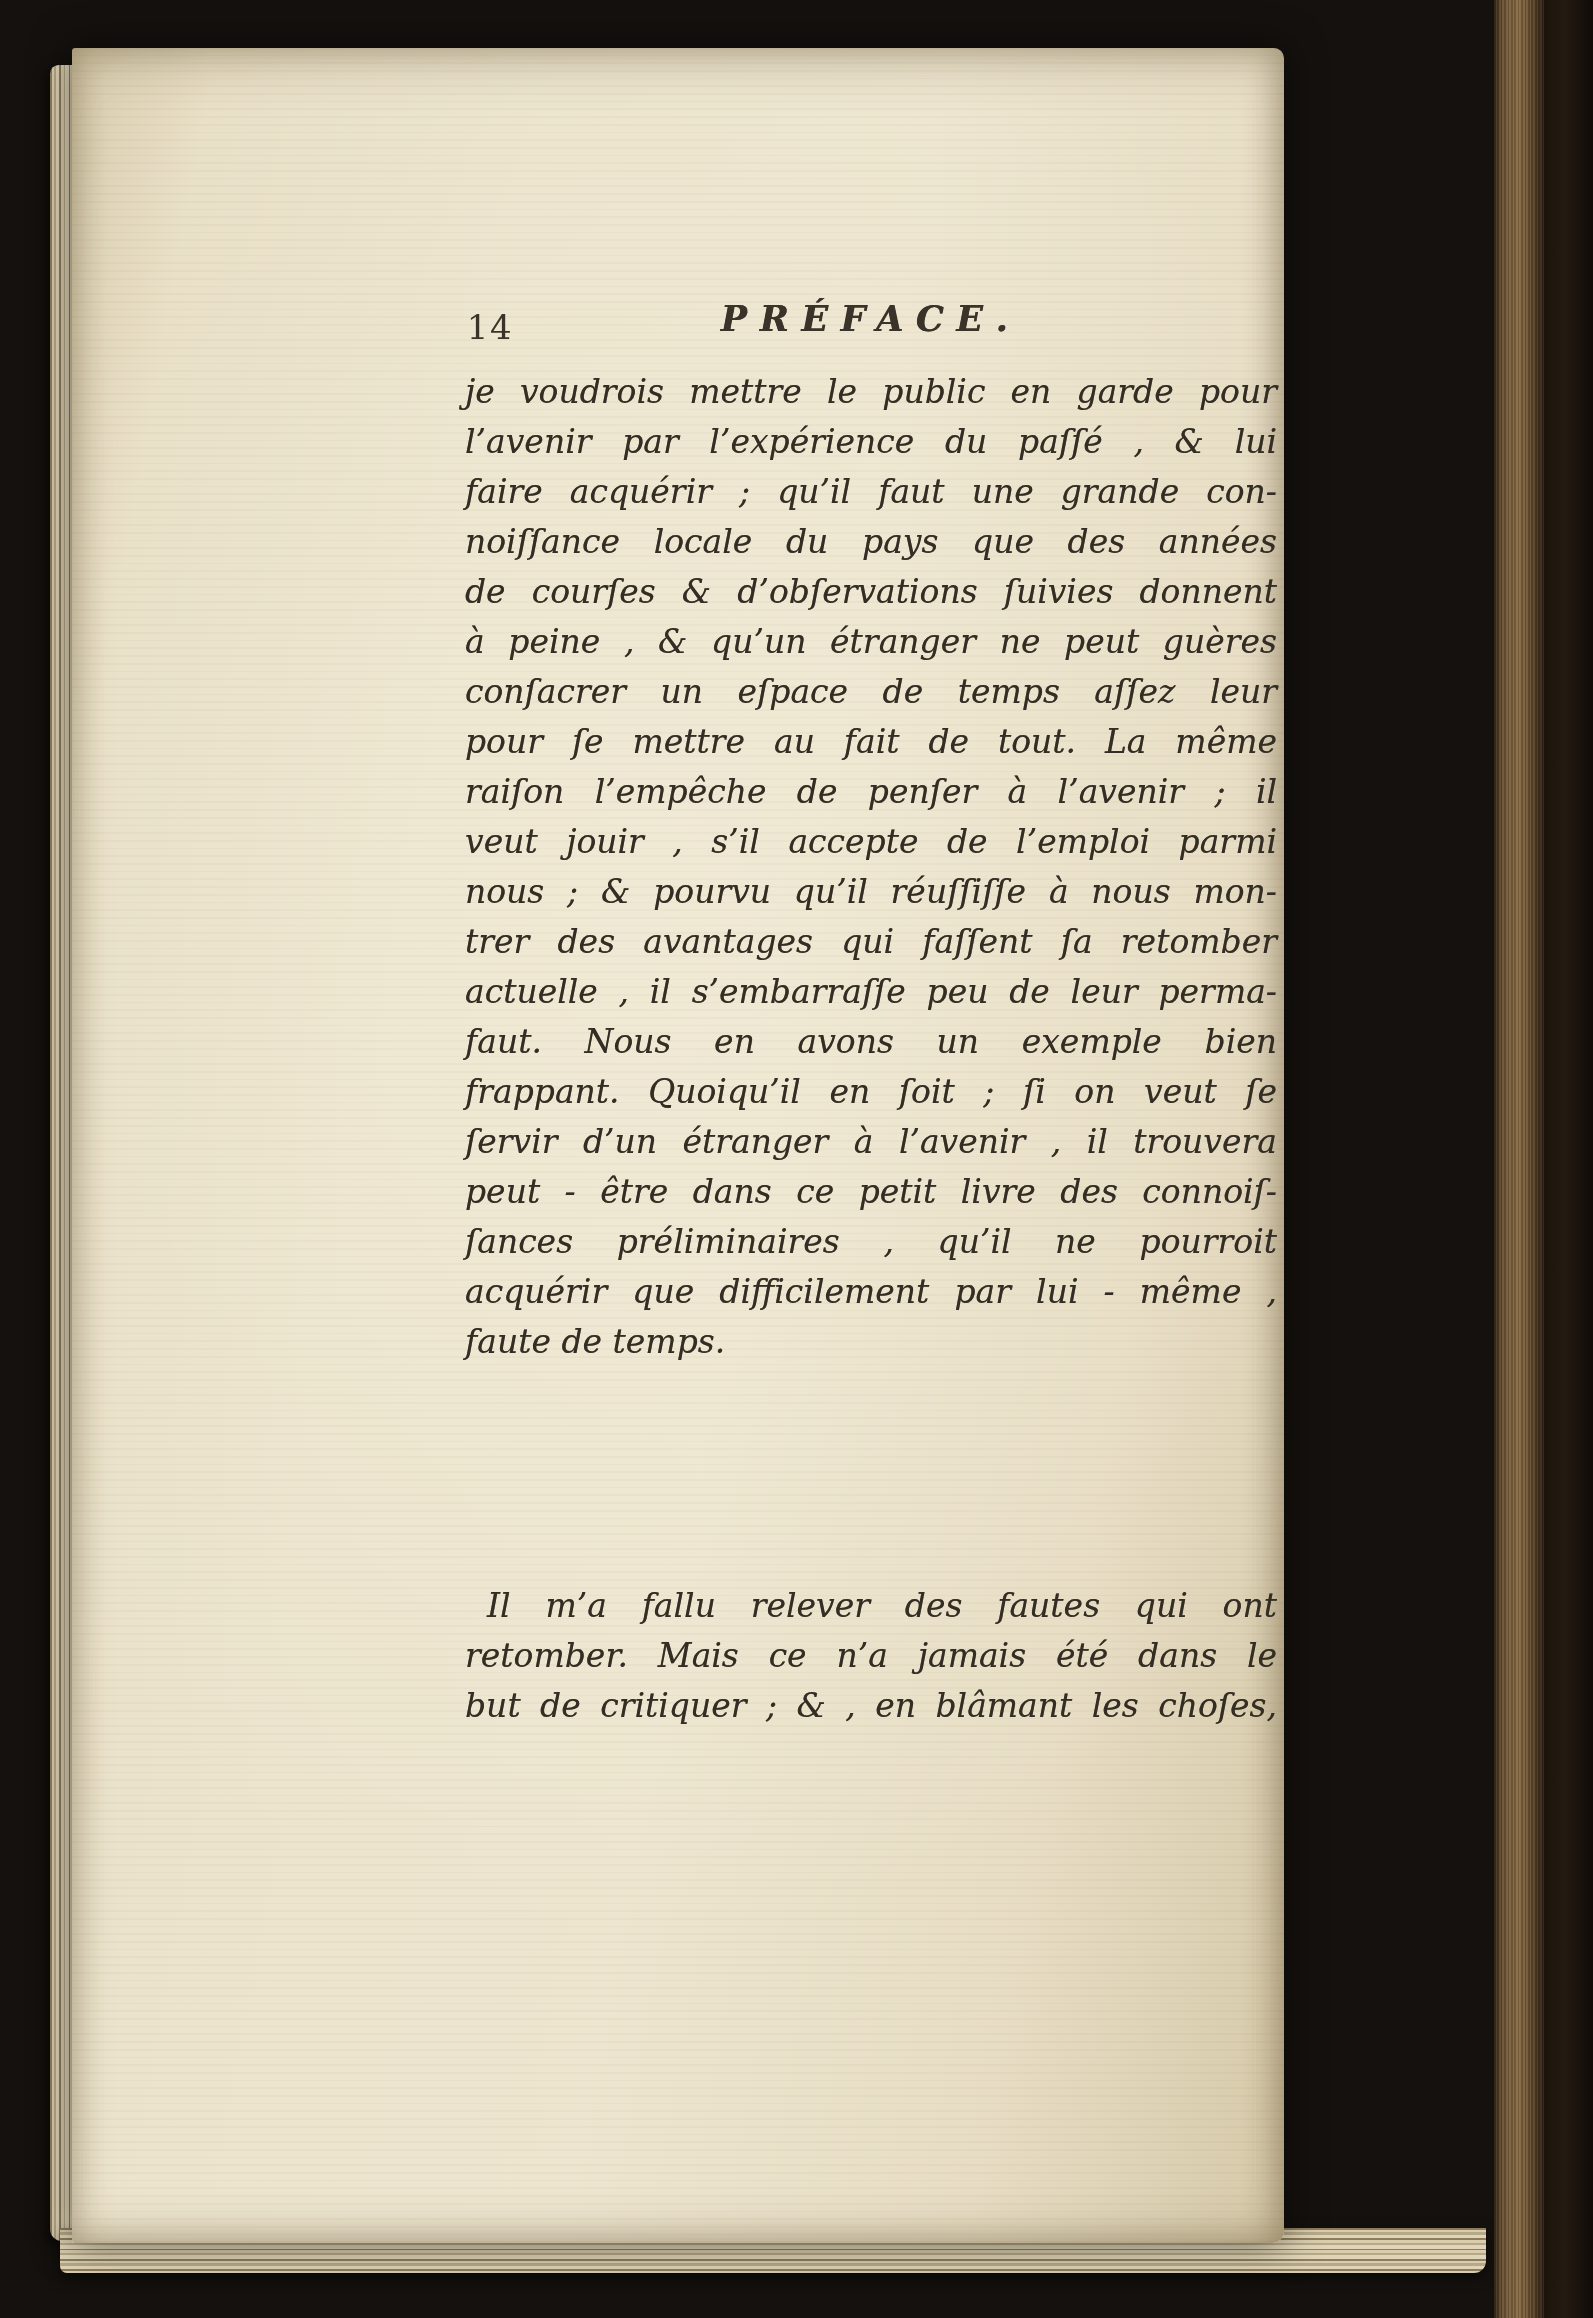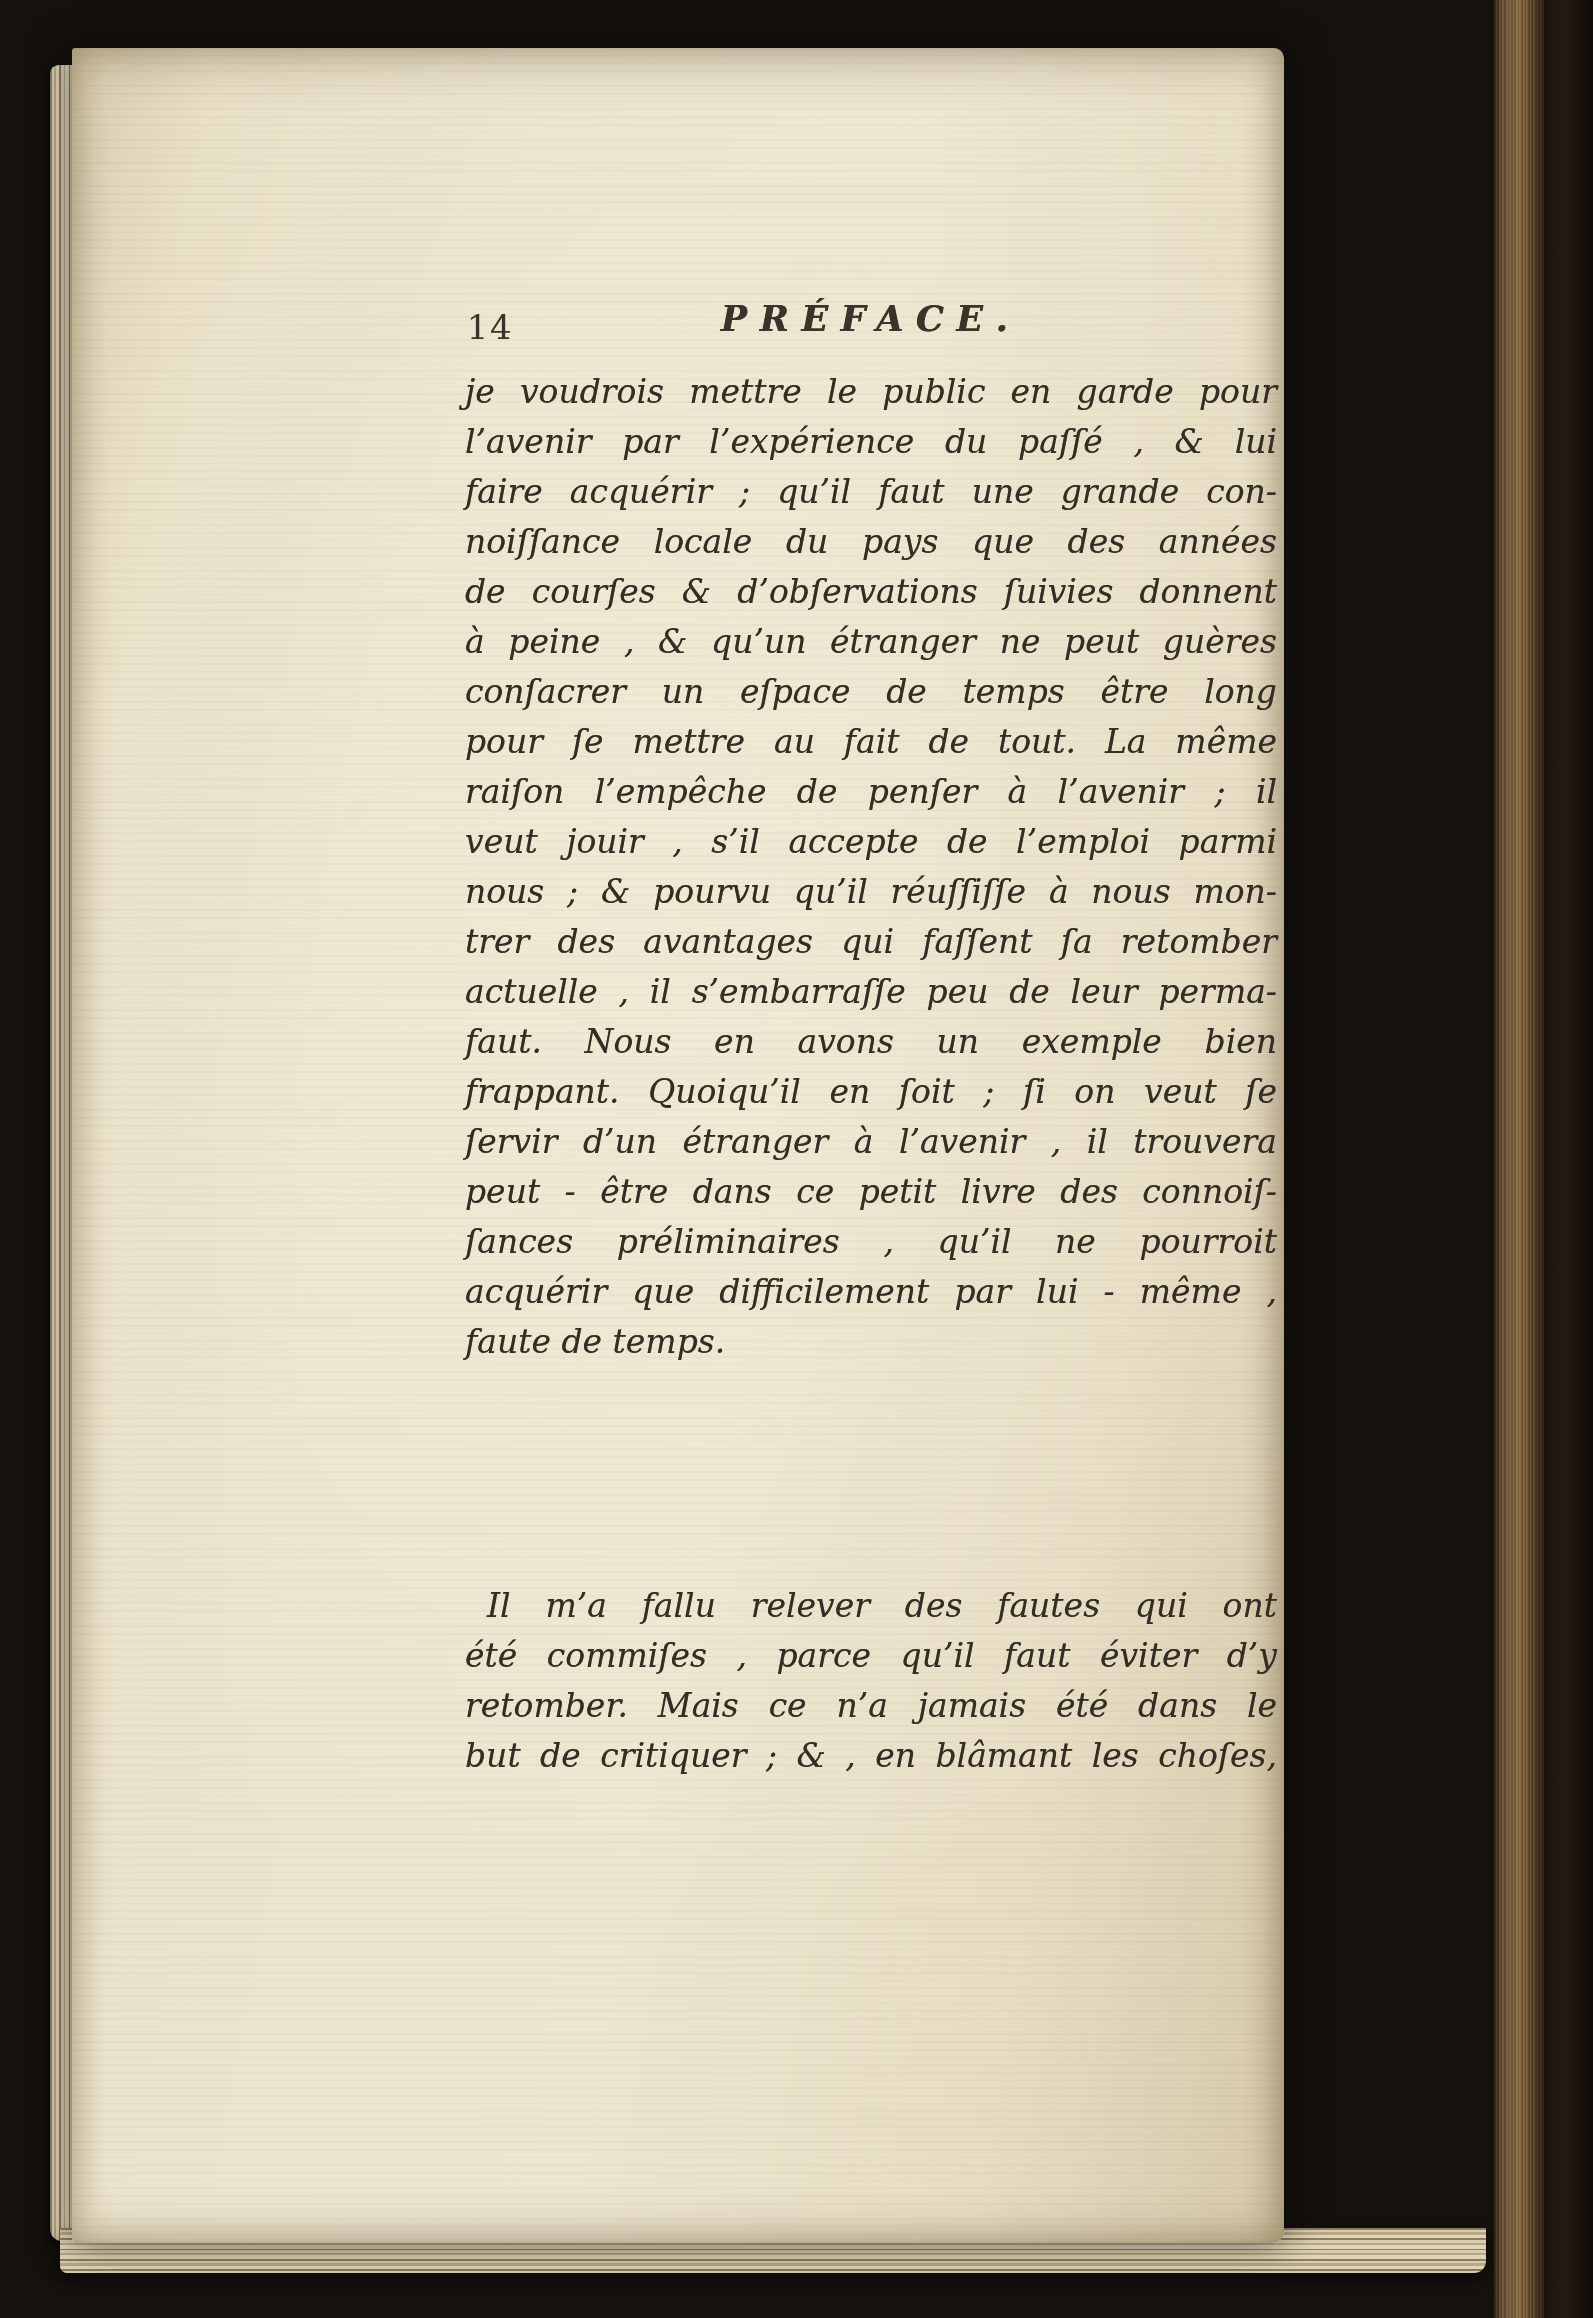--- a/index.html
+++ b/index.html
@@ -92,40 +92,39 @@
   </div>
 
   <div class="para para1 para-last-left">
 
   <div class="line">je voudrois mettre le public en garde pour</div>
       <div class="line">l’avenir par l’expérience du paſſé , &amp; lui</div>
       <div class="line">faire acquérir ; qu’il faut une grande con-</div>
       <div class="line">noiſſance locale du pays que des années</div>
       <div class="line">de courſes &amp; d’obſervations ſuivies donnent</div>
       <div class="line">à peine , &amp; qu’un étranger ne peut guères</div>
-      <div class="line">conſacrer un eſpace de temps être long</div>
+      <div class="line">conſacrer un eſpace de temps aſſez leur</div>
       <div class="line">pour ſe mettre au fait de tout. La même</div>
       <div class="line">raiſon l’empêche de penſer à l’avenir ; il</div>
       <div class="line">veut jouir , s’il accepte de l’emploi parmi</div>
       <div class="line">nous ; &amp; pourvu qu’il réuſſiſſe à nous mon-</div>
       <div class="line">trer des avantages qui faſſent ſa retomber</div>
       <div class="line">actuelle , il s’embarraſſe peu de leur perma-</div>
       <div class="line">faut. Nous en avons un exemple bien</div>
       <div class="line">frappant. Quoiqu’il en ſoit ; ſi on veut ſe</div>
       <div class="line">ſervir d’un étranger à l’avenir , il trouvera</div>
       <div class="line">peut - être dans ce petit livre des connoiſ-</div>
       <div class="line">ſances préliminaires , qu’il ne pourroit</div>
       <div class="line">acquérir que difficilement par lui - même ,</div>
       <div class="line">faute de temps.</div>
     </div>
 
   <div class="para para2 indent-first">
 
   <div class="line">Il m’a fallu relever des fautes qui ont</div>
-      <div class="line">été commiſes , parce qu’il faut éviter d’y</div>
       <div class="line">retomber. Mais ce n’a jamais été dans le</div>
       <div class="line">but de critiquer ; &amp; , en blâmant les choſes,</div>
     </div>
 </div>
 
 <div class="fore-edge"></div>
 <div class="cover-dark"></div>
 
 
 </body></html>

